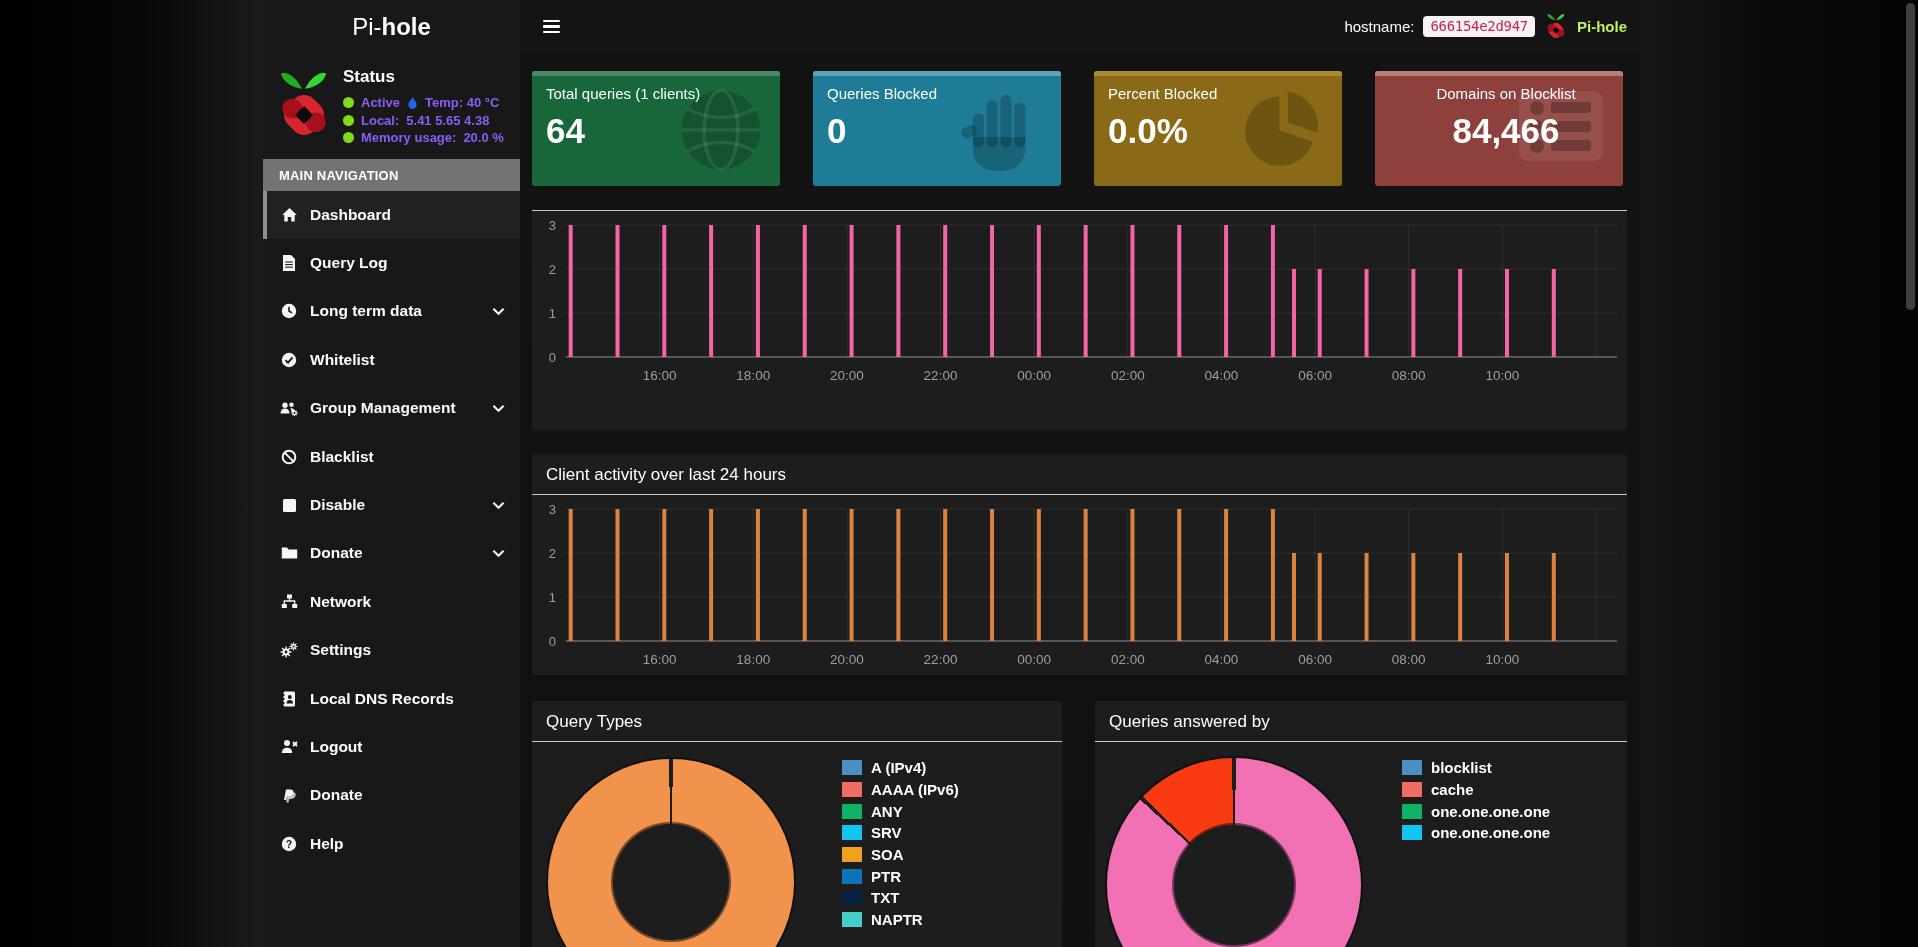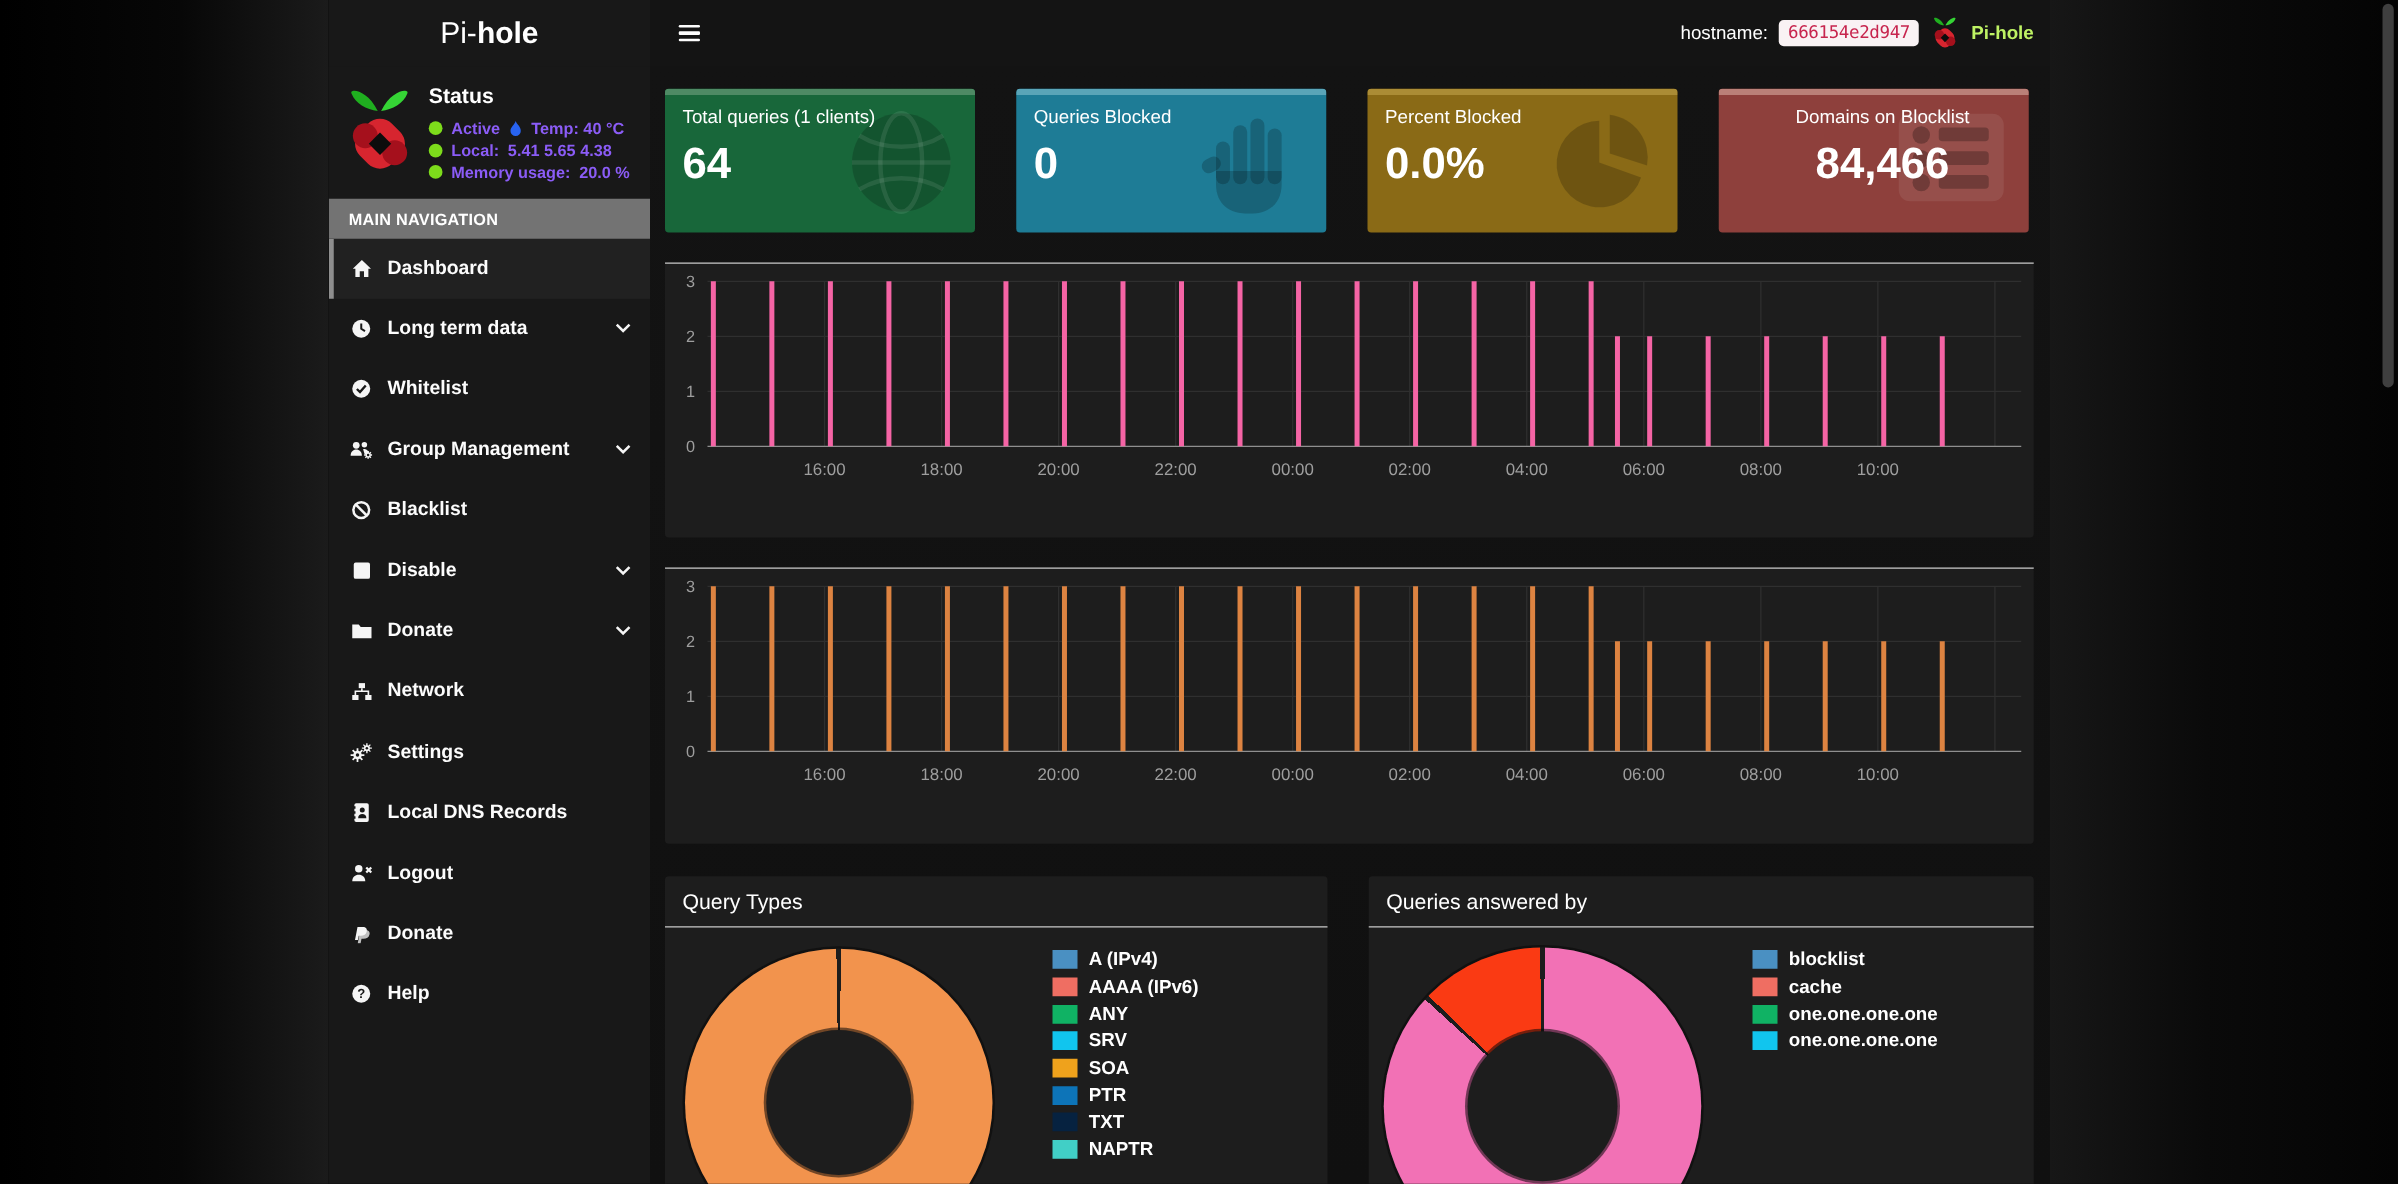--- a/index.html
+++ b/index.html
@@ -140,20 +140,33 @@
     <div class="nav-section">MAIN NAVIGATION</div>
 
     <nav>
       <div class="nav-item active">
         <span class="icn">
             <svg width="17" height="16" viewBox="0 0 16 16">
               <path d="M8 1 L15.3 8 h-2.1 v6.5 H9.7 V10 H6.3 v4.5 H2.8 V8 H0.7 Z" fill="#f5f5f5"></path>
             </svg>
           </span>
         <span>Dashboard</span>
+      </div>
+      <div class="nav-item">
+        <span class="icn">
+            <svg width="14" height="16" viewBox="0 0 14 16">
+              <path d="M1 0 h8 l4 4 v12 H1 z" fill="#f5f5f5"></path>
+              <g stroke="#181818" stroke-width="1.1">
+                <line x1="3.2" y1="7" x2="10.8" y2="7"></line>
+                <line x1="3.2" y1="9.6" x2="10.8" y2="9.6"></line>
+                <line x1="3.2" y1="12.2" x2="10.8" y2="12.2"></line>
+              </g>
+            </svg>
+          </span>
+        <span>Query Log</span>
       </div>
       <div class="nav-item">
         <span class="icn">
             <svg width="16" height="16" viewBox="0 0 16 16">
               <circle cx="8" cy="8" r="7.2" fill="#f5f5f5"></circle>
               <path d="M8 3.8 V8 l3 1.9" stroke="#181818" stroke-width="1.6" fill="none"></path>
             </svg>
           </span>
         <span>Long term data</span>
         <span class="chev"><svg width="13" height="9" viewBox="0 0 14 9">
@@ -413,20 +426,23 @@
           <rect x="785.7238307349668" y="58" width="4" height="88" fill="#f564a5"></rect>
           <rect x="832.5389755011137" y="58" width="4" height="88" fill="#f564a5"></rect>
           <rect x="879.3541202672607" y="58" width="4" height="88" fill="#f564a5"></rect>
           <rect x="926.1692650334077" y="58" width="4" height="88" fill="#f564a5"></rect>
           <rect x="972.9844097995547" y="58" width="4" height="88" fill="#f564a5"></rect>
           <rect x="1019.7995545657017" y="58" width="4" height="88" fill="#f564a5"></rect>
         </svg>
     </section>
 
     <section class="panel panel-chart h2">
+      <div class="panel-head">
+          <h2 class="panel-title">Client activity over last 24 hours</h2>
+        </div>
       <div class="panel-hr"></div>
       <svg width="1095" height="176" viewBox="0 0 1095 176">
           <line x1="127.63028953229399" x2="127.63028953229399" y1="14" y2="146" stroke="#2f2f2f" stroke-width="1"></line>
           <line x1="221.26057906458797" x2="221.26057906458797" y1="14" y2="146" stroke="#2f2f2f" stroke-width="1"></line>
           <line x1="314.890868596882" x2="314.890868596882" y1="14" y2="146" stroke="#2f2f2f" stroke-width="1"></line>
           <line x1="408.52115812917594" x2="408.52115812917594" y1="14" y2="146" stroke="#2f2f2f" stroke-width="1"></line>
           <line x1="502.15144766146994" x2="502.15144766146994" y1="14" y2="146" stroke="#2f2f2f" stroke-width="1"></line>
           <line x1="595.781737193764" x2="595.781737193764" y1="14" y2="146" stroke="#2f2f2f" stroke-width="1"></line>
           <line x1="689.4120267260579" x2="689.4120267260579" y1="14" y2="146" stroke="#2f2f2f" stroke-width="1"></line>
           <line x1="783.0423162583519" x2="783.0423162583519" y1="14" y2="146" stroke="#2f2f2f" stroke-width="1"></line>

